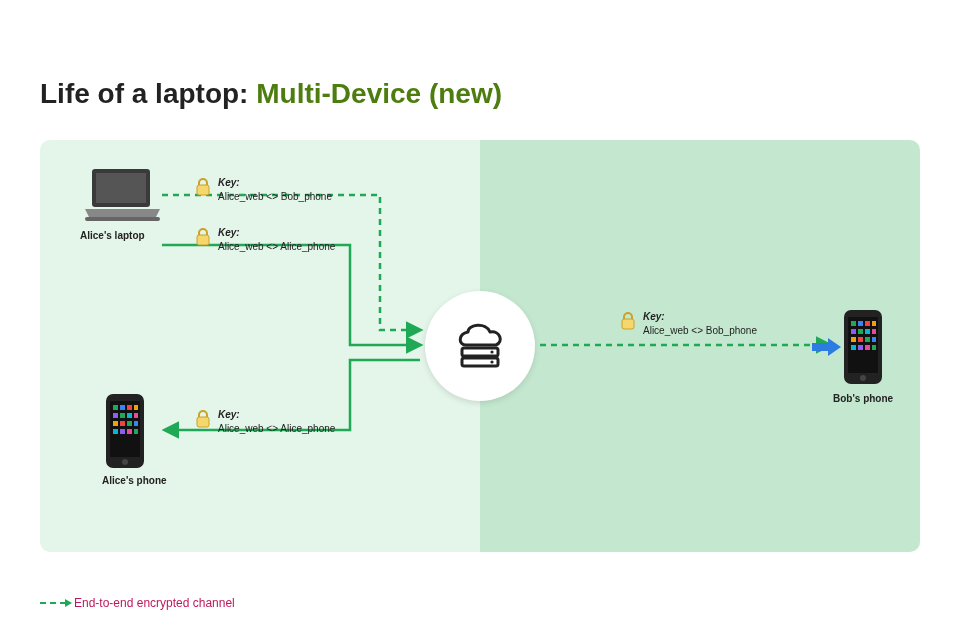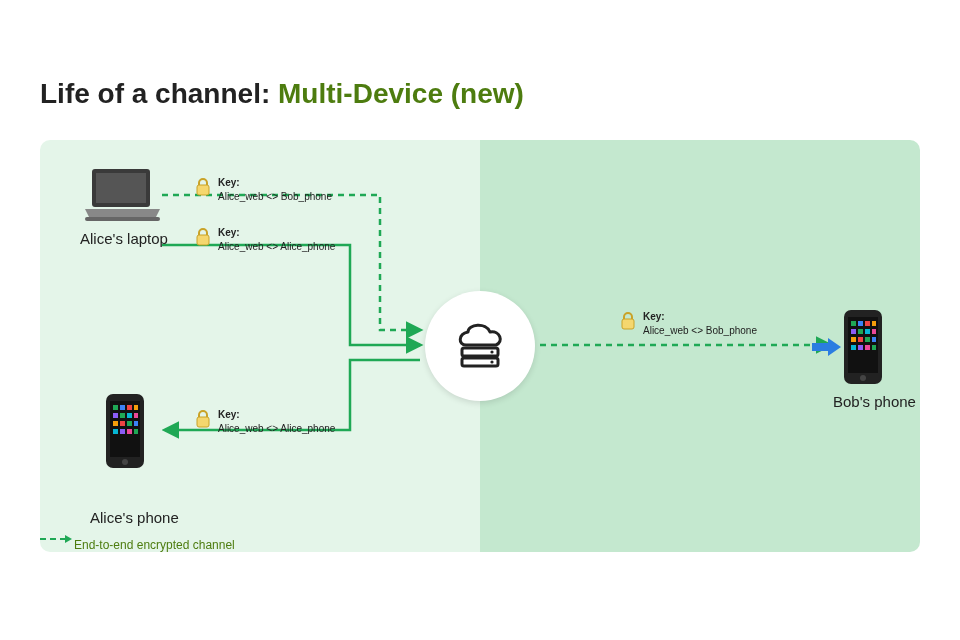--- a/index.html
+++ b/index.html
@@ -46,44 +46,44 @@
     position: absolute;
     left: 50%; top: 50%;
     transform: translate(-50%, -50%);
     width: 110px; height: 110px;
     background: #fff;
     border-radius: 50%;
     box-shadow: 0 2px 6px rgba(0,0,0,0.12);
     display: flex; align-items: center; justify-content: center;
   }
   .device-label {
-    font-size: 15px;
-    font-weight: 400;
+    font-size: 10px;
+    font-weight: 700;
     color: #222;
     position: absolute;
   }
   .key-box {
     position: absolute;
     font-size: 10px;
     color: #222;
     line-height: 1.35;
   }
-  .key-box .k { font-weight: 700; }
+  .key-box .k { font-weight: 700; font-style: italic; }
   .lock-icon {
     position: absolute;
     width: 16px; height: 16px;
   }
   .legend {
     position: absolute;
     left: 40px;
-    top: 538px;
+    top: 596px;
     font-size: 12px;
-    color: #4d7c0f;
+    color: #be185d;
     display: flex;
-    align-items: flex-start;
+    align-items: center;
     gap: 8px;
   }
   .legend-arrow {
     width: 26px; height: 2px;
     border-top: 2px dashed #1fa855;
     position: relative;
   }
   .legend-arrow::after {
     content: '';
     position: absolute;
@@ -91,21 +91,21 @@
     border-left: 7px solid #1fa855;
     border-top: 4px solid transparent;
     border-bottom: 4px solid transparent;
   }
   svg.connector { position: absolute; left:0; top:0; pointer-events:none; }
 </style>
 </head>
 <body>
 
 <div class="title">
-  <span>Life of a channel: </span><span class="accent">Multi-Device (new)</span>
+  <span>Life of a laptop: </span><span class="accent">Multi-Device (new)</span>
 </div>
 
 <div class="panel">
   <div class="panel-left"></div>
   <div class="panel-right"></div>
 
   <svg class="connector" width="880" height="412">
     <defs>
       <marker id="arr" viewBox="0 0 10 10" refX="8" refY="5" markerWidth="7" markerHeight="7" orient="auto-start-reverse">
         <path d="M 0 0 L 10 5 L 0 10 z" fill="#1fa855"></path>
@@ -149,21 +149,21 @@
           <rect x="25" y="29" width="5" height="5"></rect>
           <rect x="32" y="29" width="4" height="5" fill="#3b82f6"></rect>
         <rect x="11" y="37" width="5" height="5" fill="#06b6d4"></rect>
           <rect x="18" y="37" width="5" height="5" fill="#8b5cf6"></rect>
           <rect x="25" y="37" width="5" height="5" fill="#ec4899"></rect>
           <rect x="32" y="37" width="4" height="5"></rect>
       </g>
       <circle cx="23" cy="70" r="3" fill="#444"></circle>
     </svg>
   </div>
-  <div class="device-label" style="left:50px; top:335px;margin-top:34px;">Alice's phone</div>
+  <div class="device-label" style="left:62px; top:335px;">Alice's phone</div>
 
   <div style="position:absolute; left:800px; top:168px;">
     <svg width="46" height="78" viewBox="0 0 46 78">
       <rect x="4" y="2" width="38" height="74" rx="7" fill="#222"></rect>
       <rect x="8" y="9" width="30" height="56" fill="#111"></rect>
       <g>
         <rect x="11" y="13" width="5" height="5" fill="#1fa855"></rect>
           <rect x="18" y="13" width="5" height="5" fill="#3b82f6"></rect>
           <rect x="25" y="13" width="5" height="5" fill="#ef4444"></rect>
           <rect x="32" y="13" width="4" height="5" fill="#f59e0b"></rect>

